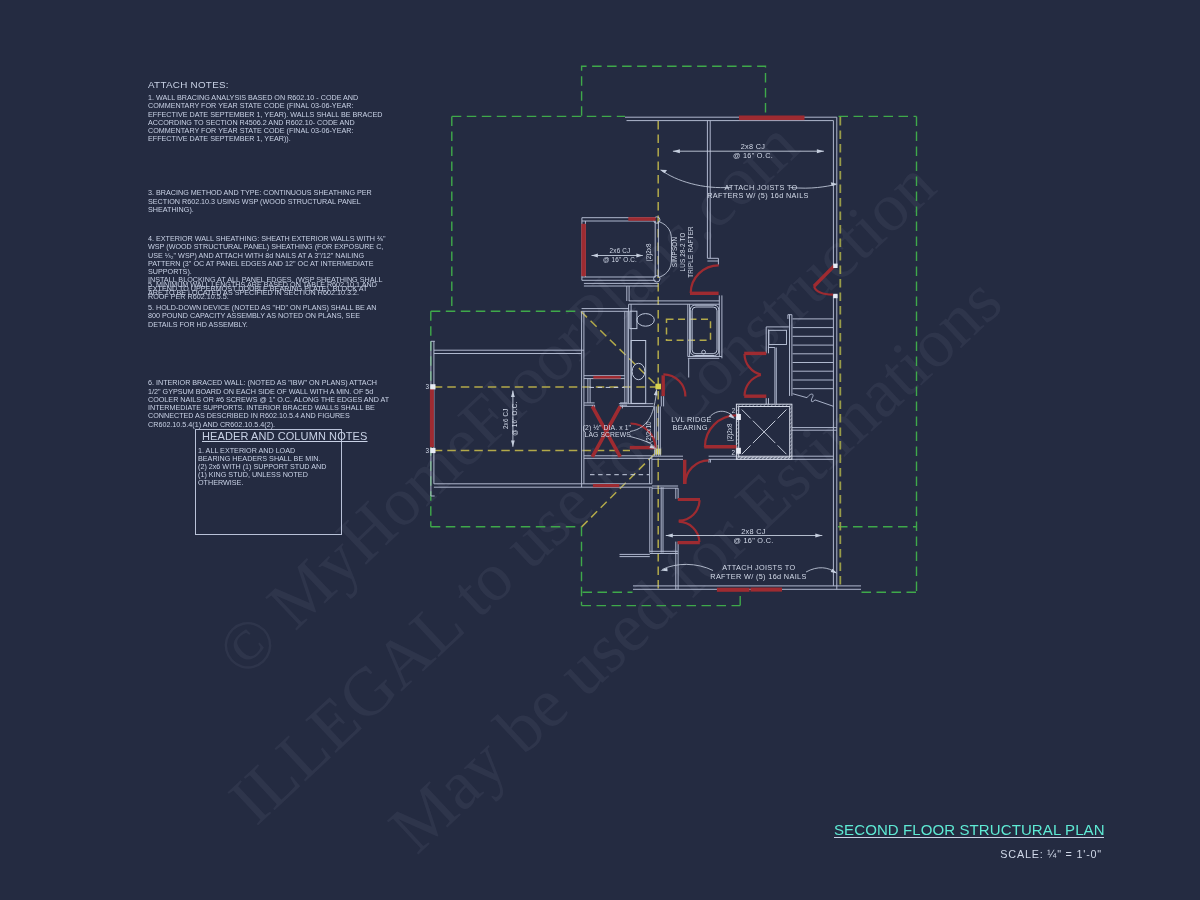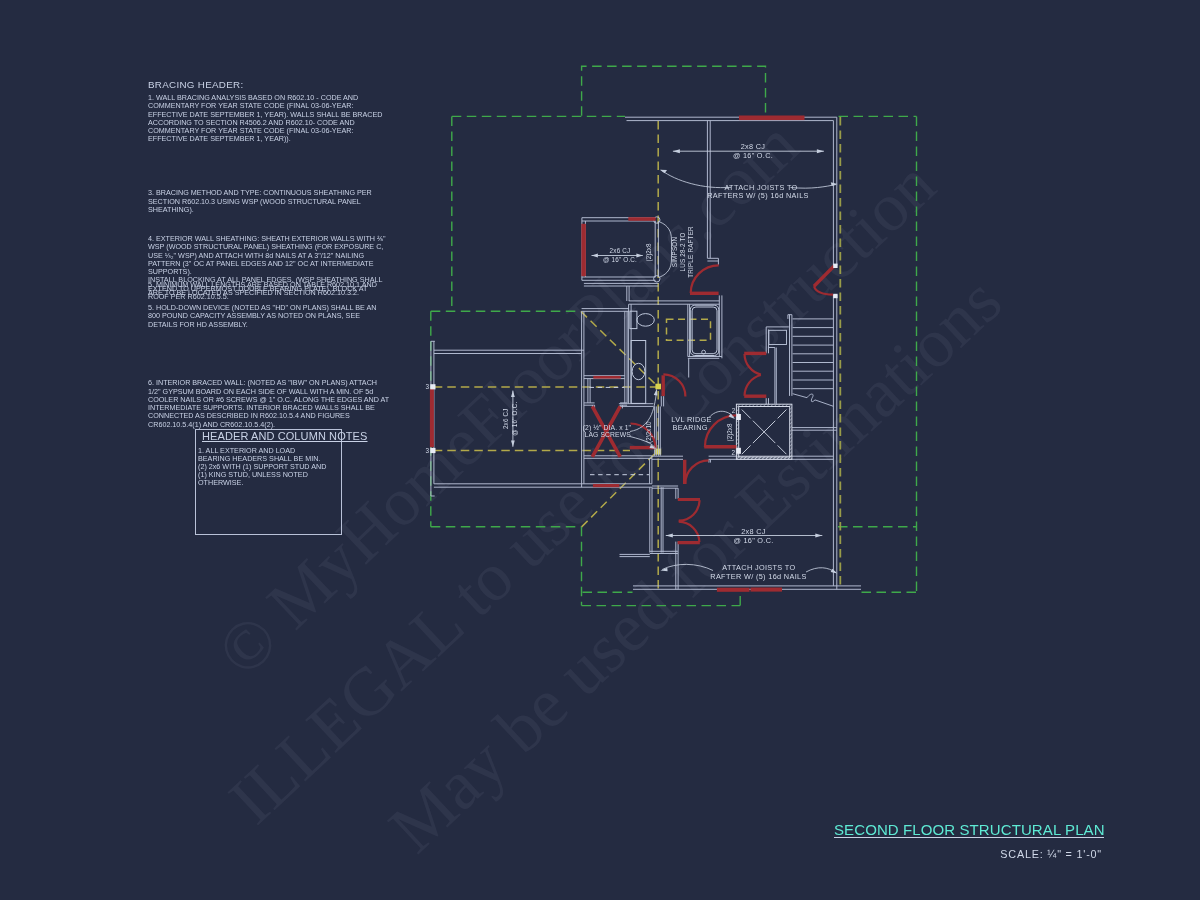--- a/index.html
+++ b/index.html
@@ -13,21 +13,21 @@
 </head>
 <body>
 <div id="page">
 
 <div class="wm" style="left:229px;top:624px;font-size:69px;transform:rotate(-43.5deg);">© MyHomeFloorPlans.com</div>
 
 <div class="wm" style="left:241px;top:771px;font-size:68.5px;transform:rotate(-43deg);">ILLEGAL to use for Construction</div>
 
 <div class="wm" style="left:401px;top:799px;font-size:70px;transform:rotate(-43deg);">May be used for Estimations</div>
 
-<div class="note" style="left:148px;top:81px;font-size:9.8px;letter-spacing:0.3px;">BRACING HEADER:</div>
+<div class="note" style="left:148px;top:81px;font-size:9.8px;letter-spacing:0.3px;">ATTACH NOTES:</div>
 
 <div class="note" style="left:148px;top:94px;">1. WALL BRACING ANALYSIS BASED ON R602.10 - CODE AND<br>
 COMMENTARY FOR YEAR STATE CODE (FINAL 03-06-YEAR:<br>
 EFFECTIVE DATE SEPTEMBER 1, YEAR). WALLS SHALL BE BRACED<br>
 ACCORDING TO SECTION R4506.2 AND R602.10- CODE AND<br>
 COMMENTARY FOR YEAR STATE CODE (FINAL 03-06-YEAR:<br>
 EFFECTIVE DATE SEPTEMBER 1, YEAR)).</div>
 
 
 <div class="note" style="left:148px;top:189.3px;">3. BRACING METHOD AND TYPE: CONTINUOUS SHEATHING PER<br>

